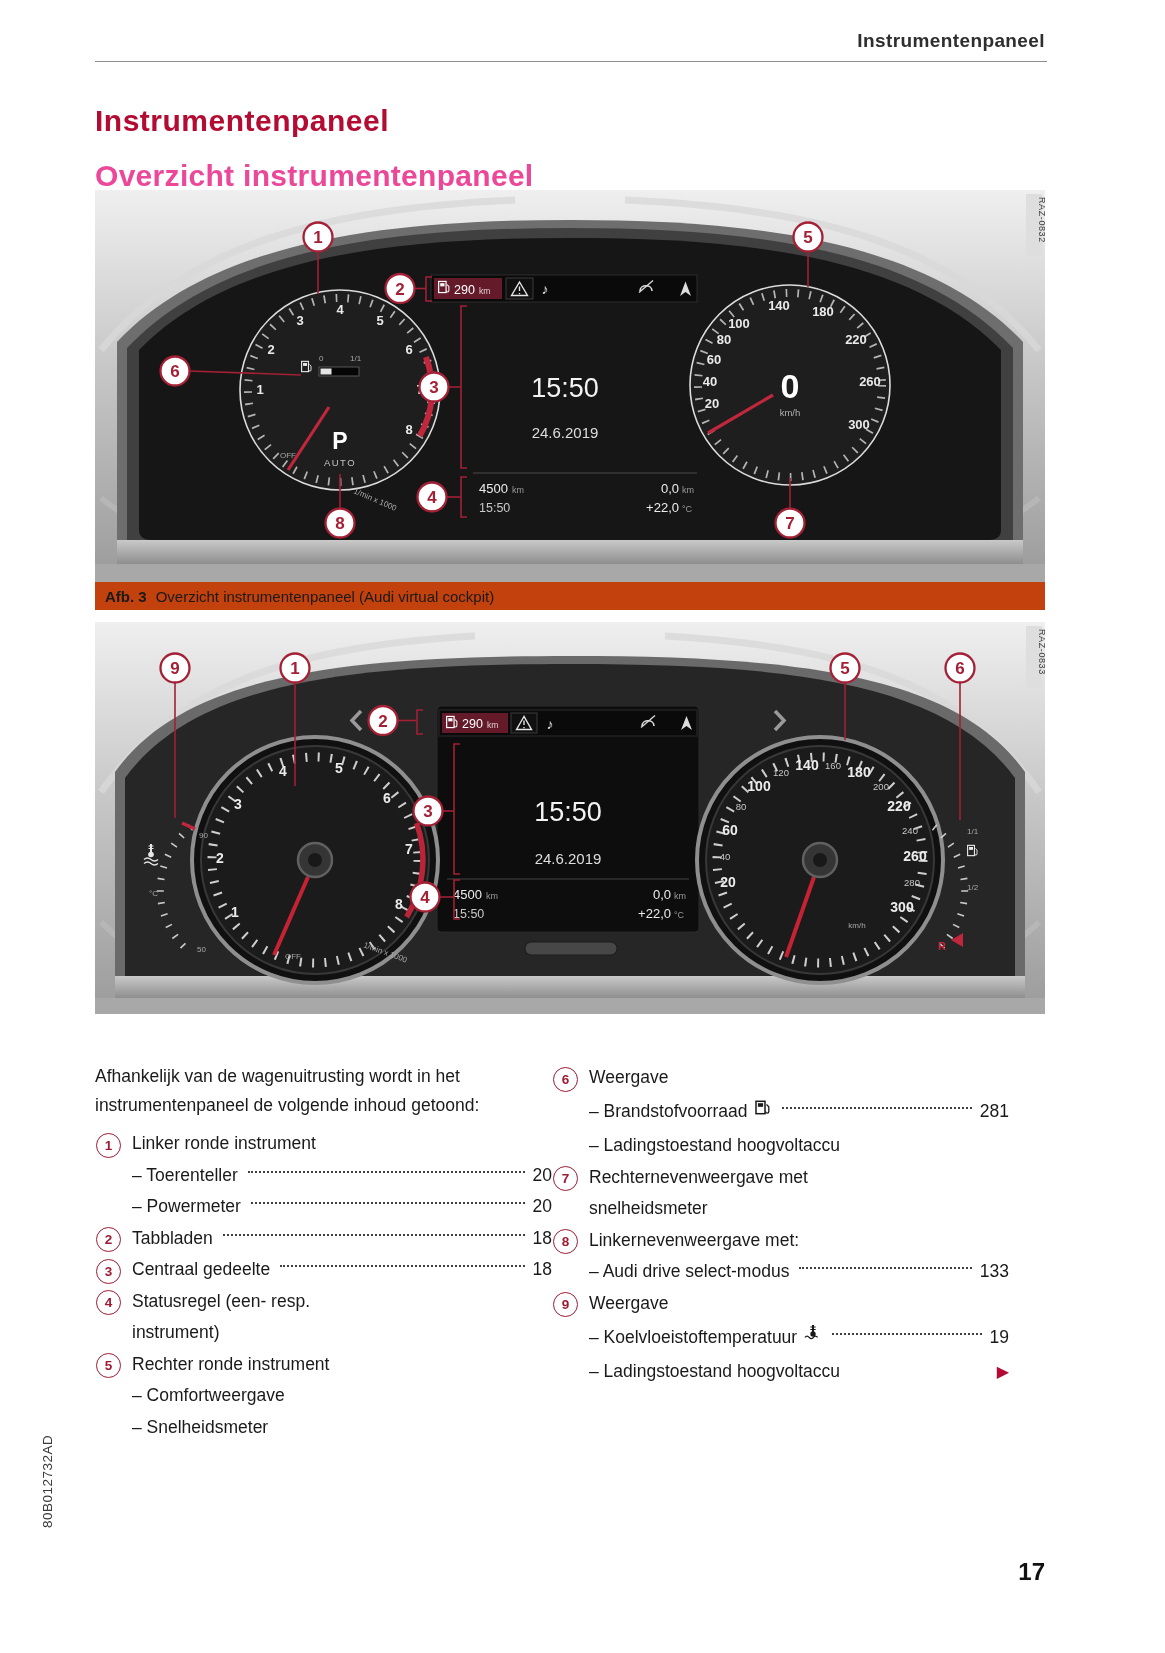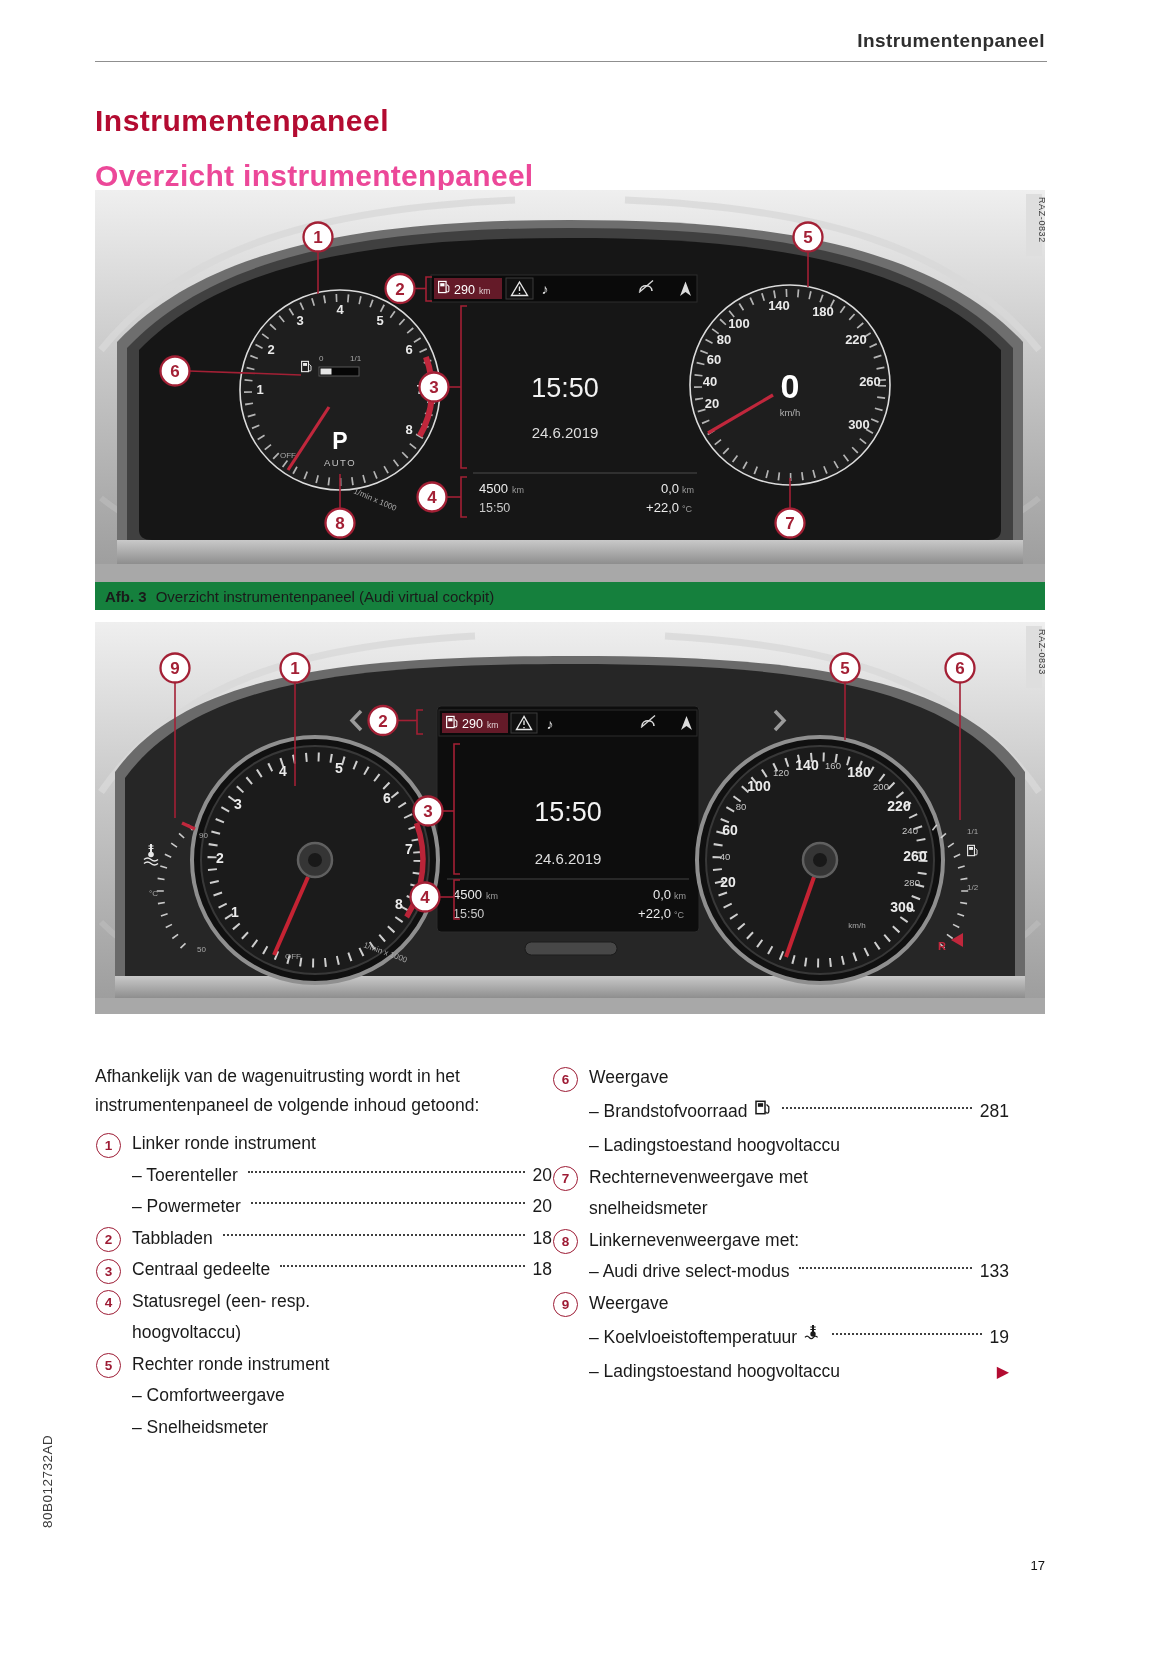--- a/index.html
+++ b/index.html
@@ -11,21 +11,21 @@
                     color:#2e2e2e; letter-spacing:0.4px; }
   .head-rule { position:absolute; top:61px; left:95px; right:118px; border-top:1px solid #8f8f8f; height:0; }
   .title-red   { position:absolute; top:84px;  left:95px; font-size:30px; font-weight:bold; color:#b30b31; letter-spacing:0.5px; }
   .title-black { position:absolute; top:134px; left:95px; font-size:30px; font-weight:bold; color:#ec4899;    letter-spacing:0.3px; }
 
   .figure { position:absolute; left:95px; width:950px; }
   .fig3 { top:190px; }
   .fig4 { top:622px; }
   .canvas { width:950px; height:392px; }
   .canvas svg { display:block; }
-  .figcap { height:28px; background:#15803d; display:flex; align-items:center; padding:0 10px;
+  .figcap { height:28px; background:#c2410c; display:flex; align-items:center; padding:0 10px;
             font-size:15px; color:#1a1a1a; }
   .figcap b { margin-right:9px; }
 
   svg text { font-family:"Liberation Sans","DejaVu Sans",sans-serif; }
   .gt  { fill:#eaeaea; font-size:13px;  font-weight:bold; text-anchor:middle; }
   .gt2 { fill:#ececec; font-size:14px;  font-weight:bold; text-anchor:middle; }
   .gs  { fill:#c8c8c8; font-size:9.5px; text-anchor:middle; }
   .gxs { fill:#a8a8a8; font-size:8px; }
   .disp-lg  { fill:#f2f2f2; font-size:27px;  text-anchor:middle; }
   .disp-md  { fill:#dedede; font-size:15px;  text-anchor:middle; }
@@ -47,21 +47,21 @@
           justify-content:center; margin:4.5px 11px 0 1px; }
   .ib  { flex:1; min-width:0; }
   .row { display:flex; align-items:center; line-height:31.5px; font-size:17.5px; }
   .leader { flex:1; border-bottom:2.2px dotted #3f3f3f; margin:0 8px 7px 10px; }
   .pref { flex:none; }
   .ticon { flex:none; margin:0 0 5px 7px; }
   .cont-marker { margin-left:auto; color:#b30b31; font-size:16px; line-height:31.5px; }
 
   .doc-code { position:absolute; left:40px; top:1378px; height:150px; writing-mode:vertical-rl;
               transform:rotate(180deg); font-size:13.5px; color:#3a3a3a; letter-spacing:0.5px; }
-  .page-num { position:absolute; top:1558px; right:120px; font-size:13px; font-weight:normal; color:#111; }
+  .page-num { position:absolute; top:1558px; right:120px; font-size:24px; font-weight:bold; color:#111; }
 </style>
 </head>
 <body>
 
 <div class="page">
 
   <div class="running-header">Instrumentenpaneel</div>
   <div class="head-rule"></div>
   <h1 class="title-red">Instrumentenpaneel</h1>
   <h2 class="title-black">Overzicht instrumentenpaneel</h2>
@@ -462,21 +462,21 @@
         </div>
       </div>
 
       <div class="li">
         <span class="cnum">4</span>
         <div class="ib">
           <div class="row">
               <span>Statusregel (een- resp.</span>
             </div>
           <div class="row">
-              <span>hoogvoltaccu)</span>
+              <span>instrument)</span>
             </div>
         </div>
       </div>
 
       <div class="li">
         <span class="cnum">5</span>
         <div class="ib">
           <div class="row">
               <span>Rechter ronde instrument</span>
             </div>

